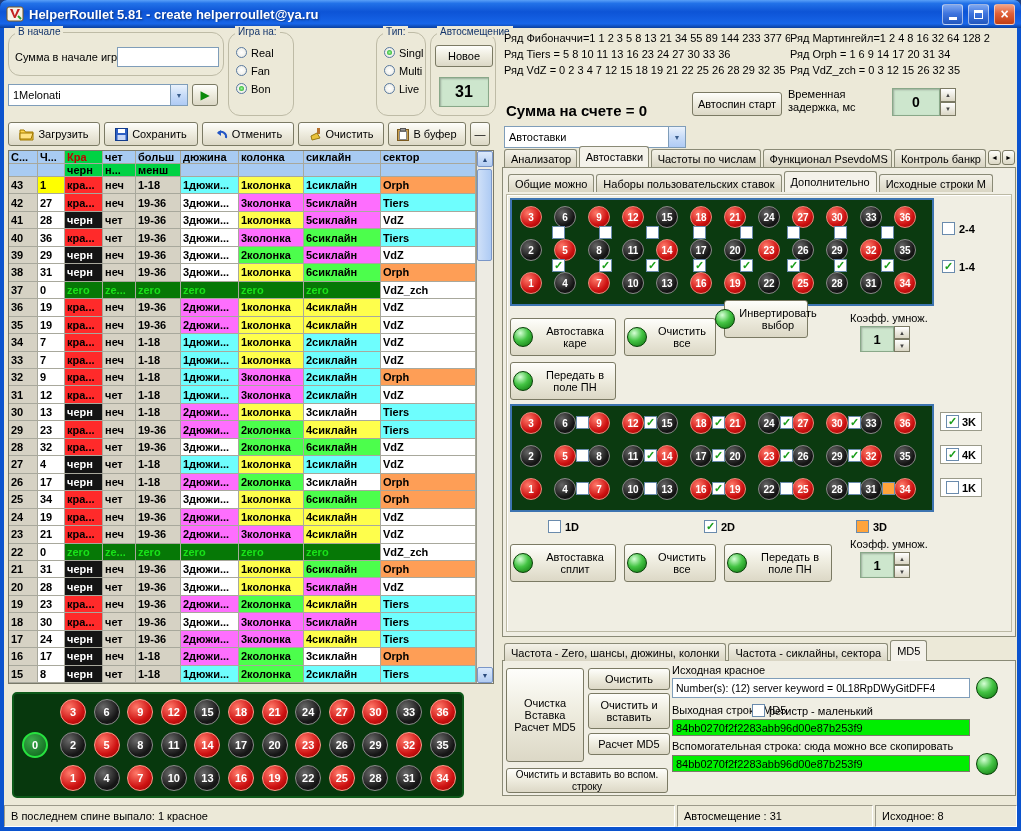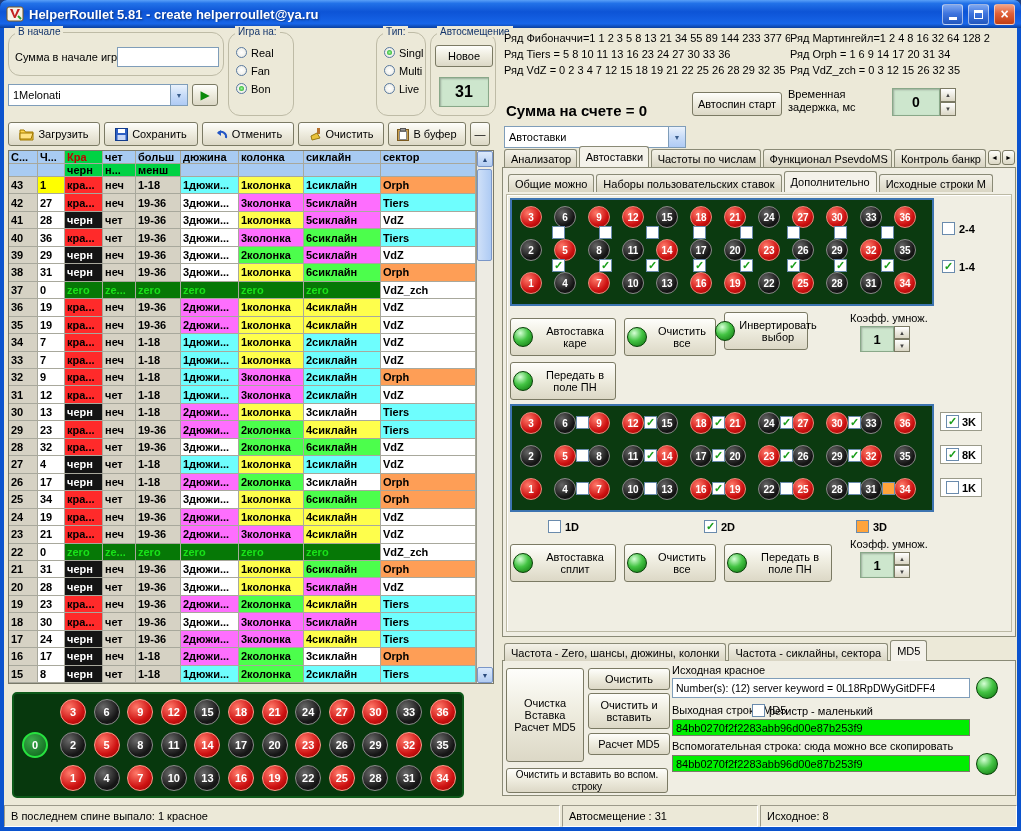--- a/index.html
+++ b/index.html
@@ -630,21 +630,21 @@
       </div>
 
     <div class="btn wrapbtn" style="left:506px;top:290px;width:106px;height:38px">
         <span class="sphere"></span>
         <span>Автоставка каре</span>
       </div>
     <div class="btn wrapbtn" style="left:620px;top:290px;width:92px;height:38px">
         <span class="sphere"></span>
         <span>Очистить все</span>
       </div>
-    <div class="btn wrapbtn" style="left:720px;top:284px;width:84px;height:38px">
+    <div class="btn wrapbtn" style="left:720px;top:272px;width:84px;height:38px">
         <span class="sphere"></span>
         <span>Инвертировать выбор</span>
       </div>
     <div class="lbl" style="left:846px;top:284px">Коэфф. умнож.</div>
     <div class="spin" style="left:856px;top:298px;height:26px">
       <div class="spin-num" style="width:34px;font-size:13px">1</div>
       <div class="spin-arrows">
         <div class="sar">▲</div>
         <div class="sar">▼</div>
       </div>
@@ -763,21 +763,21 @@
 
     <div class="lbl" style="left:668px;top:712px">Вспомогательная строка: сюда можно все скопировать</div>
     <div class="gfield" style="left:668px;top:727px;width:298px;height:17px">84bb0270f2f2283abb96d00e87b253f9</div>
     <div class="sphere-btn" style="left:972px;top:725px"></div>
 
     <div class="btn wrapbtn" style="left:502px;top:740px;width:162px;height:25px;font-size:10px">
         <span>Очистить и вставить во вспом. строку</span>
       </div>
 
     <div id="statusbar">
-      <div class="sseg" style="width:556px">В последнем спине выпало: 1 красное</div>
+      <div class="sseg" style="width:671px">В последнем спине выпало: 1 красное</div>
       <div class="sseg" style="width:196px">Автосмещение : 31</div>
       <div class="sseg" style="flex:1">Исходное: 8</div>
     </div>
 
   <div class="group" style="left: 224px; top: 4px; width: 66px; height: 84px;">
         <div class="cap">Игра на:</div>
         <div class="rgbody">
           <div class="radio">
             <div class="dot"></div>
             <div class="rl">Real</div>
@@ -863,21 +863,21 @@
       <div class="side-check" style="left: 938px; top: 232px;">
         <div class="cb">✓</div>
         <div>1-4</div>
       </div>
       <div class="side-chip" style="left: 936px; top: 384px;">
         <div class="cb">✓</div>
         <div>3K</div>
       </div>
       <div class="side-chip" style="left: 936px; top: 417px;">
         <div class="cb">✓</div>
-        <div>8K</div>
+        <div>4K</div>
       </div>
       <div class="side-chip" style="left: 936px; top: 450px;">
         <div class="cb"></div>
         <div>1K</div>
       </div>
       <div class="side-check" style="left: 544px; top: 492px;">
         <div class="cb"></div>
         <div>1D</div>
       </div>
       <div class="side-check" style="left: 700px; top: 492px;">

